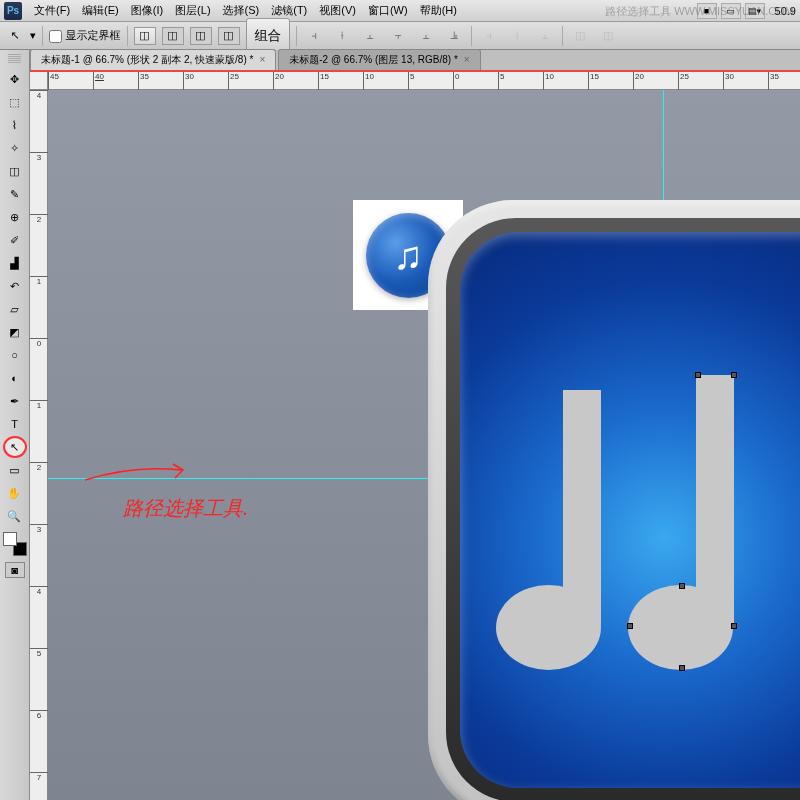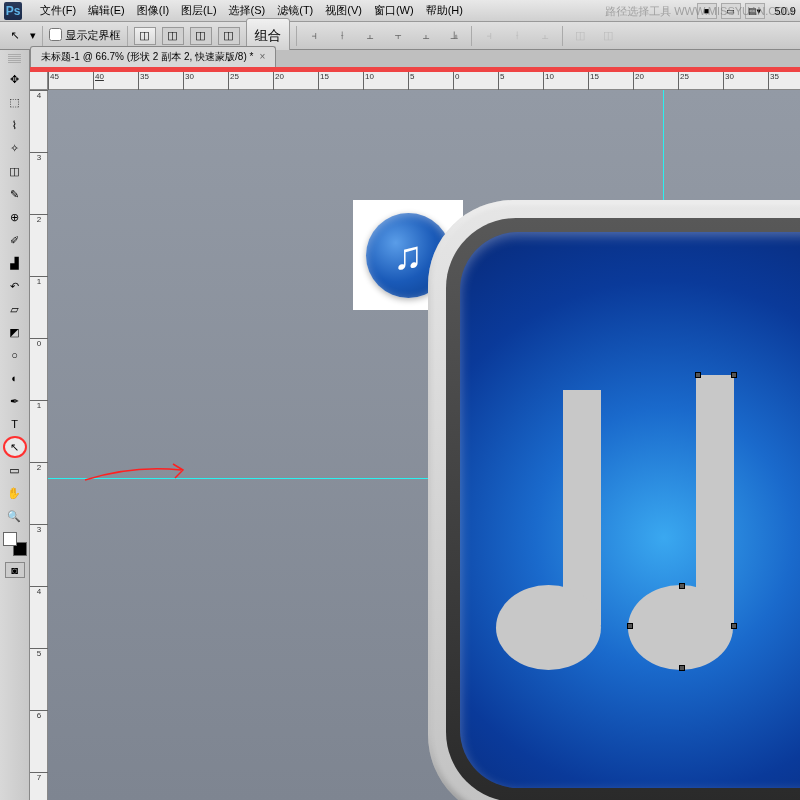--- a/index.html
+++ b/index.html
@@ -1,28 +1,28 @@
 <!DOCTYPE html>
 <html><head>
 <meta charset="utf-8">
 <style>
 * { margin: 0; padding: 0; box-sizing: border-box; }
 body { width: 800px; height: 800px; font-family: "Microsoft YaHei", sans-serif; font-size: 11px; background: #535353; overflow: hidden; position: relative; }
 
 .menubar { background: linear-gradient(#e8e8e8, #d0d0d0); height: 22px; display: flex; align-items: center; padding: 0 4px; border-bottom: 1px solid #999; }
-.menubar .ps-icon { width: 18px; height: 18px; background: linear-gradient(#2a3a5a, #1a2a4a); color: #5fb4e8; font-weight: bold; font-size: 12px; display: flex; align-items: center; justify-content: center; border-radius: 2px; margin-right: 12px; }
+.menubar .ps-icon { width: 18px; height: 18px; background: linear-gradient(#2a3a5a, #1a2a4a); color: #5fb4e8; font-weight: bold; font-size: 10px; display: flex; align-items: center; justify-content: center; border-radius: 2px; margin-right: 6px; }
 .menubar .menu-item { padding: 0 6px; cursor: pointer; }
 .menubar .menu-spacer { flex: 1; }
 .menubar .right-controls { display: flex; align-items: center; gap: 4px; }
 .menubar .right-icon { width: 20px; height: 16px; background: #d8d8d8; border: 1px solid #aaa; font-size: 9px; display: flex; align-items: center; justify-content: center; }
 .menubar .zoom-text { font-size: 11px; margin-left: 6px; }
 
 .optionsbar { background: linear-gradient(#e0e0e0, #c8c8c8); height: 28px; display: flex; align-items: center; padding: 0 6px; border-bottom: 1px solid #888; gap: 6px; }
 .optionsbar .arrow-icon { width: 18px; height: 18px; display: flex; align-items: center; justify-content: center; }
-.optionsbar .checkbox-wrap { display: flex; align-items: flex-start; gap: 4px; }
+.optionsbar .checkbox-wrap { display: flex; align-items: flex-end; gap: 4px; }
 .optionsbar .divider { width: 1px; height: 20px; background: #aaa; }
 .optionsbar .mode-btn { width: 22px; height: 18px; background: #d0d0d0; border: 1px solid #999; display: flex; align-items: center; justify-content: center; }
 .optionsbar .mode-btn.active { background: linear-gradient(#f0f0f0, #d8d8d8); }
 .optionsbar .combo-btn { padding: 8px 8px; background: linear-gradient(#f0f0f0, #d0d0d0); border: 1px solid #999; border-radius: 3px; }
 .optionsbar .align-btn { width: 22px; height: 18px; background: transparent; border: 1px solid transparent; display: flex; align-items: center; justify-content: center; color: #666; }
 
 .watermark { position: absolute; top: 4px; right: 6px; font-size: 11px; color: rgba(120,120,120,0.6); font-family: Arial; z-index: 100; }
 
 .workspace { position: absolute; top: 50px; left: 0; right: 0; bottom: 0; display: flex; }
 
@@ -30,21 +30,21 @@
 .toolbox .tool-grip { height: 10px; background: repeating-linear-gradient(to bottom, #aaa, #aaa 1px, transparent 1px, transparent 2px); margin: 0 8px 4px; }
 .toolbox .tool { width: 24px; height: 22px; margin: 0 auto 1px; display: flex; align-items: center; justify-content: center; cursor: pointer; position: relative; }
 .toolbox .tool.selected { background: #e8e8e8; border: 1px solid #888; }
 .toolbox .tool.highlighted { border: 2px solid #ff3030; border-radius: 50%; }
 .toolbox .color-swatches { position: relative; width: 24px; height: 24px; margin: 4px auto; }
 .toolbox .fg-color { position: absolute; top: 0; left: 0; width: 14px; height: 14px; background: #fff; border: 1px solid #666; }
 .toolbox .bg-color { position: absolute; bottom: 0; right: 0; width: 14px; height: 14px; background: #000; border: 1px solid #666; }
 .toolbox .mask-btn { width: 20px; height: 16px; background: #ccc; border: 1px solid #888; margin: 2px auto; display: flex; align-items: center; justify-content: center; }
 
 .doc-area { flex: 1; display: flex; flex-direction: column; }
-.doc-tabs { height: 22px; background: #bfbfbf; display: flex; align-items: flex-end; border-bottom: 5px solid #ef4444; }
+.doc-tabs { height: 22px; background: #bfbfbf; display: flex; align-items: flex-end; border-bottom: 2px solid #ef4444; }
 .doc-tab { padding: 3px 10px; font-size: 10px; background: #a8a8a8; border: 1px solid #888; border-bottom: none; margin-right: 2px; border-radius: 3px 3px 0 0; cursor: pointer; }
 .doc-tab.active { background: #d8d8d8; }
 .doc-tab .close-x { margin-left: 6px; color: #666; }
 
 .canvas-wrap { flex: 1; position: relative; background: #9a9a9a; overflow: hidden; }
 .ruler-h { position: absolute; top: 0; left: 18px; right: 0; height: 18px; background: #eee; border-bottom: 1px solid #888; }
 .ruler-h .tick { position: absolute; top: 0; height: 18px; border-left: 1px solid #666; font-size: 8px; padding-left: 1px; color: #333; }
 .ruler-v { position: absolute; top: 18px; left: 0; bottom: 0; width: 18px; background: #eee; border-right: 1px solid #888; }
 .ruler-v .tick { position: absolute; left: 0; width: 18px; border-top: 1px solid #666; font-size: 8px; color: #333; text-align: center; }
 .ruler-corner { position: absolute; top: 0; left: 0; width: 18px; height: 18px; background: #eee; border-right: 1px solid #888; border-bottom: 1px solid #888; }
@@ -229,20 +229,21 @@
       <div class="fg-color"></div>
     </div>
     <div class="mask-btn">
         <span class="mini-icon">◙</span>
       </div>
   </div>
 
   <div class="doc-area">
     <div class="doc-tabs">
       <div class="doc-tab active"><span>未标题-1 @ 66.7% (形状 2 副本 2, 快速蒙版/8) *</span><span class="close-x">×</span></div>
+      <div class="doc-tab"><span>未标题-2 @ 66.7% (图层 13, RGB/8) *</span><span class="close-x">×</span></div>
     </div>
 
     <div class="canvas-wrap">
       <div class="ruler-corner"></div>
       <div class="ruler-h" id="rulerH">
           <div class="tick" style="left: 0px;">45</div>
           <div class="tick" style="left: 45px; text-decoration: underline;">40</div>
           <div class="tick" style="left: 90px;">35</div>
           <div class="tick" style="left: 135px;">30</div>
           <div class="tick" style="left: 180px;">25</div>
@@ -301,16 +302,17 @@
         <div class="anchor" style="left:631px; top:575px"></div>
         <div class="anchor" style="left:579px; top:533px"></div>
         <div class="anchor" style="left:631px; top:493px"></div>
         <div class="anchor" style="left:647px; top:282px"></div>
 
         <div class="annotation-arrow">
           <svg width="110" height="30" viewBox="0 0 110 30">
             <path d="M 2 20 Q 50 5 98 10 M 90 4 L 100 10 L 92 18"></path>
           </svg>
         </div>
+        <div class="annotation-text">路径选择工具.</div>
       </div>
     </div>
   </div>
 </div>
 
 </body></html>

